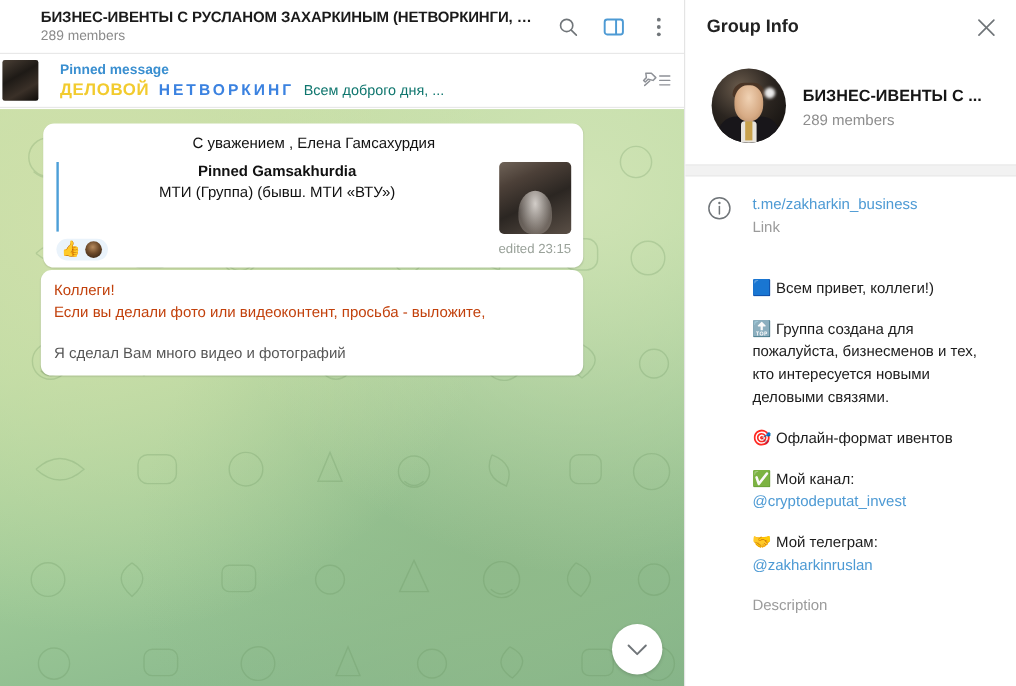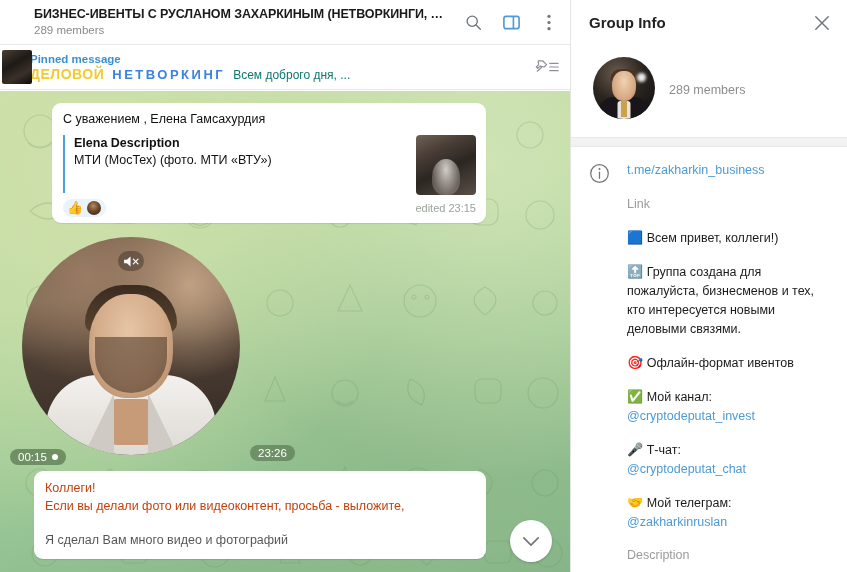--- a/index.html
+++ b/index.html
@@ -25,21 +25,21 @@
     white-space: nowrap; overflow: hidden; text-overflow: ellipsis;
     letter-spacing: -0.1px; line-height: 15px;
   }
   .chat-sub { font-size: 11.5px; color: #8a8a8a; line-height: 15px; margin-top: 1px; }
   .hdr-icons { display: flex; align-items: center; gap: 16px; padding-left: 12px; }
   .hdr-btn { width: 22px; height: 22px; display: flex; align-items: center; justify-content: center; cursor: pointer; }
 
   
   .pinned-bar {
     position: relative; height: 45px; background: #fff;
-    display: flex; align-items: center; padding: 0 10px 0 30px;
+    display: flex; align-items: center; padding: 0 10px 0 50px;
     border-bottom: 1px solid #e8e8e8; z-index: 6;
   }
   .pinned-thumb {
     position: absolute; left: 2px; top: 5px; width: 30px; height: 34px;
     background: linear-gradient(150deg,#4a3f35 0%,#1e1a16 40%,#3a3028 70%,#0d0b09 100%);
     border-radius: 2px;
   }
   .pinned-body { flex: 1; min-width: 0; overflow: hidden; }
   .pinned-label { font-size: 11.5px; color: #3a8fd0; font-weight: bold; line-height: 14px; }
   .pinned-text-row { display: flex; align-items: baseline; gap: 8px; line-height: 16px; white-space: nowrap; }
@@ -60,21 +60,21 @@
     overflow: hidden;
   }
   .doodles { position: absolute; inset: 0; opacity: .22; pointer-events: none; }
 
   .msg-row { position: relative; padding: 0 0 0 34px; }
   .bubble {
     background: #fff; border-radius: 9px; padding: 8px 10px 6px 11px;
     box-shadow: 0 1px 1px rgba(0,0,0,.09);
     position: relative;
   }
-  .bubble-1 { margin: 12px 84px 0 18px; }
+  .bubble-1 { margin: 12px 84px 0 2px; text-align: center; }
   .msg-text { font-size: 12.5px; color: #111; line-height: 17px; }
 
   .webpreview { margin-top: 7px; padding-left: 9px; border-left: 2.5px solid #4c9fd8; position: relative; min-height: 58px; padding-right: 72px; }
   .wp-site { font-size: 12px; color: #3b93d5; font-weight: bold; line-height: 16px; }
   .wp-title { font-size: 12.5px; color: #111; font-weight: bold; line-height: 17px; }
   .wp-desc { font-size: 12.5px; color: #111; line-height: 17px; }
   .wp-thumb {
     position: absolute; right: 0; top: 0; width: 60px; height: 60px; border-radius: 4px;
     background: linear-gradient(155deg,#6f6358 0%,#4c4038 25%,#2b2622 55%,#5a4f46 100%);
     filter: blur(0.6px);
@@ -206,22 +206,22 @@
     white-space: nowrap; overflow: hidden; text-overflow: ellipsis; line-height: 19px;
   }
   .info-members { font-size: 12.5px; color: #8d8d8d; margin-top: 4px; }
 
   .info-divider { height: 10px; background: #f2f2f2; border-top: 1px solid #e9e9e9; border-bottom: 1px solid #e9e9e9; }
 
   .info-section { display: flex; padding: 14px 14px 0 18px; gap: 16px; }
   .info-ico { flex: 0 0 22px; padding-top: 2px; }
   .info-content { flex: 1; min-width: 0; }
   .info-link { font-size: 12.5px; color: #4d9ad4; line-height: 18px; word-break: break-all; cursor: pointer; }
-  .info-sublabel { font-size: 12.5px; color: #9b9b9b; line-height: 18px; margin-top: 16px; }
-  .info-desc { margin-top: 15px; }
+  .info-sublabel { font-size: 12.5px; color: #9b9b9b; line-height: 18px; margin-top: 1px; }
+  .info-desc { margin-top: 32px; }
   .desc-para { font-size: 12.5px; color: #1b1b1b; line-height: 19px; margin-bottom: 14px; }
   .desc-para:last-child { margin-bottom: 0; }
   .desc-emoji { font-size: 13px; }
   .desc-link { color: #4d9ad4; cursor: pointer; }
   .desc-caption { font-size: 12.5px; color: #9b9b9b; line-height: 18px; }
 </style>
 </head>
 <body>
 
 <div class="app">
@@ -340,60 +340,35 @@
           <rect x="485" y="450" width="26" height="22" rx="6"></rect>
           <circle cx="548" cy="462" r="14"></circle>
         </g>
       </svg>
 
       <div class="msg-row">
         <div class="bubble bubble-1">
           <div class="msg-text">С уважением , Елена Гамсахурдия</div>
 
           <div class="webpreview">
-            <div class="wp-title">Elena Description</div>
-            <div class="wp-desc">МТИ (МосТех) (фото. МТИ «ВТУ»)</div>
+            <div class="wp-title">Pinned Gamsakhurdia</div>
+            <div class="wp-desc">МТИ (Группа) (бывш. МТИ «ВТУ»)</div>
             <div class="wp-thumb"></div>
           </div>
 
           <div class="bubble-foot">
             <div class="reaction-pill">
               <span class="reaction-emoji">👍</span>
               <span class="reaction-avatar"></span>
             </div>
             <div class="msg-time">edited 23:15</div>
           </div>
         </div>
       </div>
 
-      <div class="videonote-row">
-        <div class="videonote">
-          <div class="vn-shirt"></div>
-          <div class="vn-neck"></div>
-          <div class="vn-collar-l"></div>
-          <div class="vn-collar-r"></div>
-          <div class="vn-hair"></div>
-          <div class="vn-face"></div>
-          <div class="vn-beard"></div>
-          <div class="vn-mute">
-            <svg width="17" height="13" viewBox="0 0 18 14" fill="#fff">
-              <path d="M1 5 h3 l4-3.5 v11 L4 9 H1 z"></path>
-              <g stroke="#fff" stroke-width="1.3" stroke-linecap="round">
-                <line x1="11" y1="4.5" x2="16" y2="9.5"></line>
-                  <line x1="16" y1="4.5" x2="11" y2="9.5"></line>
-              </g>
-            </svg>
-          </div>
-        </div>
-        <div class="vn-badge">
-          <span>00:15</span>
-          <span class="vn-dot"></span>
-        </div>
-        <div class="vn-time">23:26</div>
-      </div>
 
       <div class="msg-row">
         <div class="bubble bubble-2">
           <div class="msg-text-2">Коллеги!</div>
           <div class="msg-text-2">Если вы делали фото или видеоконтент, просьба - выложите,</div>
           <div class="msg-text-2 msg-faded" style="margin-top:16px">Я сделал Вам много видео и фотографий</div>
         </div>
       </div>
 
       <div class="scroll-btn">
@@ -419,20 +394,21 @@
     <div class="info-profile">
       <div class="info-avatar">
         <div class="ia-suit"></div>
         <div class="ia-shirt"></div>
         <div class="ia-tie"></div>
         <div class="ia-hair"></div>
         <div class="ia-face"></div>
         <div class="ia-flare"></div>
       </div>
       <div class="info-names">
+        <div class="info-name">БИЗНЕС-ИВЕНТЫ С ...</div>
         <div class="info-members">289 members</div>
       </div>
     </div>
 
     <div class="info-divider"></div>
 
     <div class="info-section">
       <div class="info-ico">
         <svg width="21" height="21" viewBox="0 0 22 22" fill="none" stroke="#707579" stroke-width="1.3">
           <circle cx="11" cy="11" r="9.2"></circle>
@@ -456,25 +432,20 @@
           <div class="desc-para">
             <span class="desc-emoji">🎯</span>
             <span>Офлайн-формат ивентов</span>
           </div>
           <div class="desc-para">
             <span class="desc-emoji">✅</span>
             <span>Мой канал:</span><br>
             <span class="desc-link">@cryptodeputat_invest</span>
           </div>
           <div class="desc-para">
-            <span class="desc-emoji">🎤</span>
-            <span>Т-чат:</span><br>
-            <span class="desc-link">@cryptodeputat_chat</span>
-          </div>
-          <div class="desc-para">
             <span class="desc-emoji">🤝</span>
             <span>Мой телеграм:</span><br>
             <span class="desc-link">@zakharkinruslan</span>
           </div>
           <div class="desc-caption">Description</div>
         </div>
       </div>
     </div>
   </div>
 </div>

